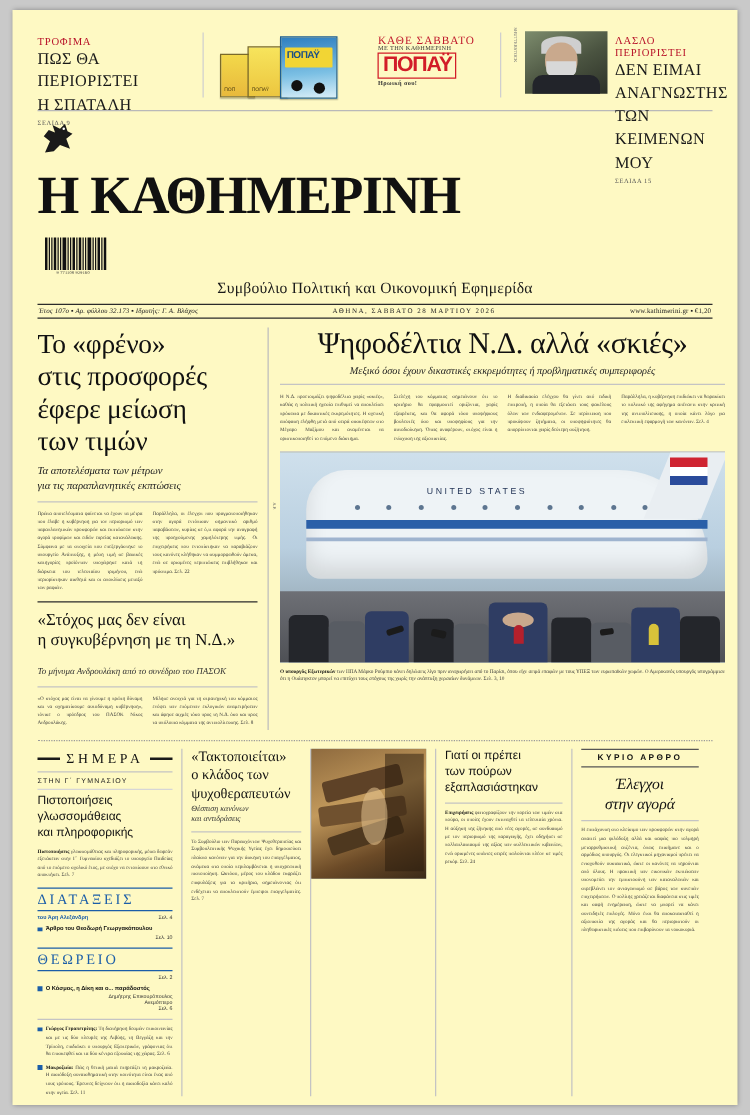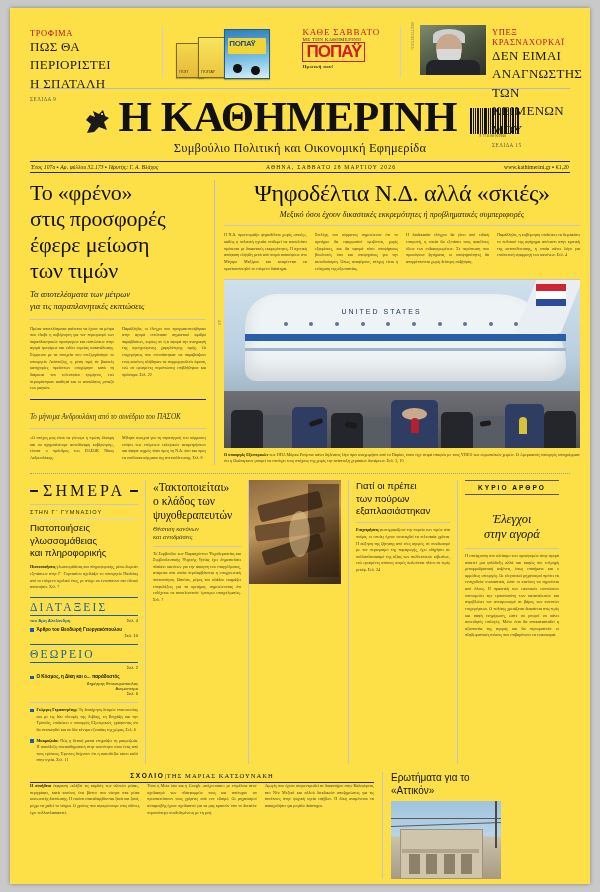--- a/index.html
+++ b/index.html
@@ -5,21 +5,21 @@
   html,body{margin:0;padding:0;}
   body{
     width:600px;height:892px;
     background:#c9c9c9;
     font-family:"Liberation Serif", serif;
     overflow:hidden;
   }
   .page{
     position:absolute;left:10px;top:8px;
     width:580px;height:876px;
-    background:#fde047;
+    background:#fef9c3;
     box-shadow:0 0 4px rgba(0,0,0,.35);
     overflow:hidden;
   }
   .inner{position:absolute;left:20px;top:14px;width:540px;height:850px;}
 
   
   .promo{display:flex;height:62px;}
   .promo-cell{position:relative;}
   .promo-sep{width:1px;background:#cfcfcf;margin:4px 9px 6px 9px;}
   .pr-kicker{color:#b8132a;font-size:8.5px;letter-spacing:.6px;font-family:"Liberation Serif",serif;}
@@ -48,21 +48,21 @@
   .port .head{position:absolute;left:16px;top:9px;width:26px;height:28px;border-radius:48% 48% 44% 44%;background:#c9a98d;}
   .port .hair{position:absolute;left:13px;top:4px;width:32px;height:14px;border-radius:50% 50% 0 0;background:#cfcfcf;}
   .port .beard{position:absolute;left:17px;top:24px;width:24px;height:14px;border-radius:0 0 50% 50%;background:#d8d8d8;}
   .port .body{position:absolute;left:6px;top:35px;width:54px;height:18px;background:#22242a;border-radius:8px 8px 0 0;}
   .vcred{writing-mode:vertical-rl;font-size:3.6px;color:#777;}
 
   .rule-top{border-bottom:1px solid #b9b9b9;margin:4px 0 0 0;}
 
   
   .masthead{text-align:center;padding-top:6px;position:relative;}
-  .mast-row{display:flex;align-items:flex-end;justify-content:center;gap:8px;}
+  .mast-row{display:flex;align-items:flex-start;justify-content:center;gap:8px;flex-direction:column;}
   .mast-title{font-size:43px;letter-spacing:-1px;font-weight:bold;color:#111;font-family:"Liberation Serif",serif;line-height:1;}
   .griffin{width:30px;height:32px;flex:0 0 auto;}
   .barcode{display:flex;align-items:flex-end;gap:1px;height:30px;margin-left:4px;}
   .barcode i{display:block;width:1px;height:26px;background:#111;}
   .bc-no{font-size:3.4px;color:#333;text-align:center;letter-spacing:.2px;}
   .mast-sub{font-size:12.5px;color:#1a1a1a;margin-top:3px;letter-spacing:.2px;}
   .dateline{display:flex;justify-content:space-between;align-items:center;
     border-top:1px solid #2b2b2b;border-bottom:1px solid #2b2b2b;margin-top:5px;padding:2px 1px;font-size:5.6px;color:#222;}
   .dl-l{font-style:italic;letter-spacing:.1px;}
   .dl-c{letter-spacing:1.2px;}
@@ -110,39 +110,39 @@
 
   
   .bottom{display:flex;margin-top:8px;border-top:1px dotted #9a9a9a;padding-top:6px;}
   .bcol{flex:0 0 auto;}
   .b1{width:108px;padding-right:7px;border-right:1px solid #c4c4c4;}
   .b2{width:88px;padding:0 7px;border-right:1px solid #c4c4c4;}
   .b3{width:92px;padding:0 7px;}
   .b4{width:94px;padding:0 7px;border-right:1px solid #c4c4c4;}
   .b5{width:94px;padding-left:7px;}
 
-  .simera{font-size:16px;letter-spacing:3px;text-align:center;color:#111;}
+  .simera{font-size:11px;letter-spacing:3px;text-align:center;color:#111;}
   .simera-rule{display:flex;align-items:center;gap:5px;margin-top:2px;}
   .simera-rule .bar{height:2px;background:#1a1a1a;flex:1;}
   .kicker-s{font-family:"Liberation Sans",sans-serif;font-size:5.6px;letter-spacing:1px;color:#222;}
   .hd-s{font-family:"Liberation Sans",sans-serif;font-size:9.6px;line-height:1.34;color:#111;margin-top:3px;}
   .blue-hd{font-size:11.5px;letter-spacing:2.2px;color:#1b5ea8;}
   .blue-rule{border-top:1px solid #1b5ea8;margin:2px 0 2px;}
   .tiny-b{font-family:"Liberation Sans",sans-serif;font-size:4.4px;color:#1b5ea8;font-weight:bold;}
   .bullet-row{display:flex;gap:3px;margin-top:4px;}
   .sq{width:3.5px;height:3.5px;background:#1b5ea8;margin-top:1.5px;flex:0 0 auto;}
   .bl-txt{font-family:"Liberation Sans",sans-serif;font-size:4.6px;line-height:1.45;color:#111;font-weight:bold;}
   .pgno{font-family:"Liberation Sans",sans-serif;font-size:4.2px;color:#333;text-align:right;}
 
   .hd-serif{font-size:11.5px;line-height:1.25;color:#111;}
   .dek-serif{font-style:italic;font-size:6.4px;color:#333;margin-top:2px;line-height:1.3;}
 
   .kyrio{font-family:"Liberation Sans",sans-serif;font-size:6.6px;letter-spacing:2px;text-align:center;color:#111;font-weight:bold;}
   .kyrio-rule{border-top:1px solid #555;border-bottom:1px solid #555;padding:3px 0;}
-  .kyrio-hd{font-style:italic;font-size:12.5px;text-align:center;line-height:1.25;color:#111;margin-top:17px;}
+  .kyrio-hd{font-style:italic;font-size:12.5px;text-align:center;line-height:1.25;color:#111;margin-top:6px;}
 
   .thumb{width:100%;height:92px;position:relative;overflow:hidden;background:#8a8a84;}
   .thumb2{height:104px;}
   .thumb3{height:78px;}
 
   
   .commentary{margin-top:8px;display:flex;}
   .cm-left{width:344px;flex:0 0 auto;padding-right:8px;border-right:1px solid #c4c4c4;}
   .cm-right{width:110px;flex:0 0 auto;padding-left:8px;}
   .sxolio{text-align:center;font-family:"Liberation Sans",sans-serif;font-size:6.6px;letter-spacing:1.6px;color:#111;font-weight:bold;}
@@ -201,21 +201,21 @@
 
     <div class="promo-cell promo-d">
       <div class="vcred">SHUTTERSTOCK</div>
       <div class="port">
         <div class="hair"></div>
         <div class="head"></div>
         <div class="beard"></div>
         <div class="body"></div>
       </div>
       <div style="padding-top:5px;">
-        <div class="pr-kicker">ΥΠΕΞ ΚΡΑΣΝΑΧΟΡΚΑΪ</div>
+        <div class="pr-kicker">ΛΑΣΛΟ ΠΕΡΙΟΡΙΣΤΕΙ</div>
         <div class="pr-line">ΔΕΝ ΕΙΜΑΙ ΑΝΑΓΝΩΣΤΗΣ</div>
         <div class="pr-line">ΤΩΝ ΚΕΙΜΕΝΩΝ ΜΟΥ</div>
         <div class="pr-page">ΣΕΛΙΔΑ 15</div>
       </div>
     </div>
   </div>
 
   <div class="rule-top"></div>
 
   <div class="masthead">
@@ -267,20 +267,22 @@
 έφερε μείωση
 των τιμών</div>
       <div class="lead-dek" style="white-space:pre-line">Τα αποτελέσματα των μέτρων
 για τις παραπλανητικές εκπτώσεις</div>
       <div class="hr-thin"></div>
       <div class="body2">
         <p style="margin:0 0 4px">Πρώτα αποτελέσματα φαίνεται να έχουν τα μέτρα που έλαβε η κυβέρνηση για τον περιορισμό των παραπλανητικών προσφορών και εκπτώσεων στην αγορά τροφίμων και ειδών ευρείας κατανάλωσης. Σύμφωνα με τα στοιχεία που επεξεργάστηκε το υπουργείο Ανάπτυξης, η μέση τιμή σε βασικές κατηγορίες προϊόντων υποχώρησε κατά τη διάρκεια του τελευταίου τριμήνου, ενώ περιορίστηκαν αισθητά και οι αποκλίσεις μεταξύ των ραφιών.</p>
         <p style="margin:0">Παράλληλα, οι έλεγχοι που πραγματοποιήθηκαν στην αγορά εντόπισαν σημαντικό αριθμό παραβάσεων, κυρίως σε ό,τι αφορά την αναγραφή της προηγούμενης χαμηλότερης τιμής. Οι επιχειρήσεις που εντοπίστηκαν να παραβιάζουν τους κανόνες κλήθηκαν να συμμορφωθούν άμεσα, ενώ σε ορισμένες περιπτώσεις επιβλήθηκαν και πρόστιμα. Σελ. 22</p>
       </div>
       <div class="hr-dark"></div>
+      <div class="sec-hd" style="white-space:pre-line">«Στόχος μας δεν είναι
+η συγκυβέρνηση με τη Ν.Δ.»</div>
       <div class="sec-dek">Το μήνυμα Ανδρουλάκη από το συνέδριο του ΠΑΣΟΚ</div>
       <div class="hr-thin"></div>
       <div class="body2">
         <p style="margin:0 0 4px">«Ο στόχος μας είναι να γίνουμε η πρώτη δύναμη και να σχηματίσουμε αυτοδύναμη κυβέρνηση», τόνισε ο πρόεδρος του ΠΑΣΟΚ Νίκος Ανδρουλάκης.</p>
         <p style="margin:0">Μίλησε ανοιχτά για τη στρατηγική του κόμματος ενόψει των επόμενων εκλογικών αναμετρήσεων και άφησε αιχμές τόσο προς τη Ν.Δ. όσο και προς τα υπόλοιπα κόμματα της αντιπολίτευσης. Σελ. 8</p>
       </div>
     </div>
 
     <div class="col-right">
       <div class="center-hd">Ψηφοδέλτια Ν.Δ. αλλά «σκιές»</div>

